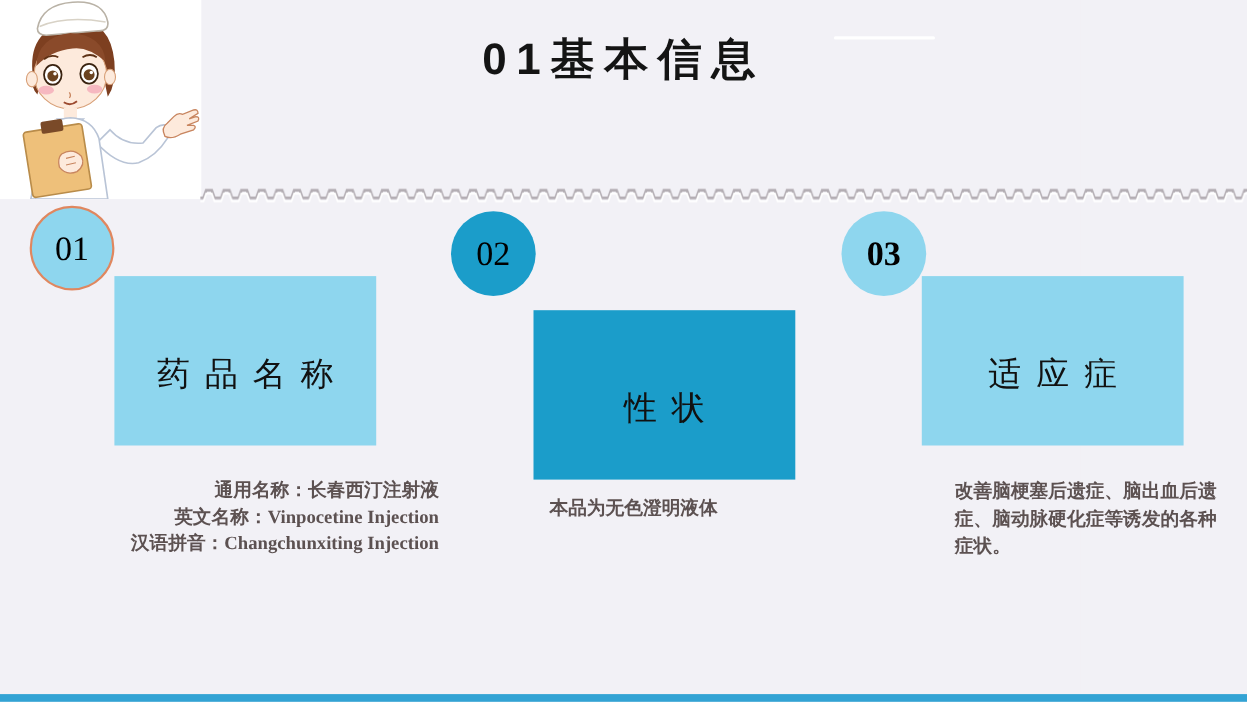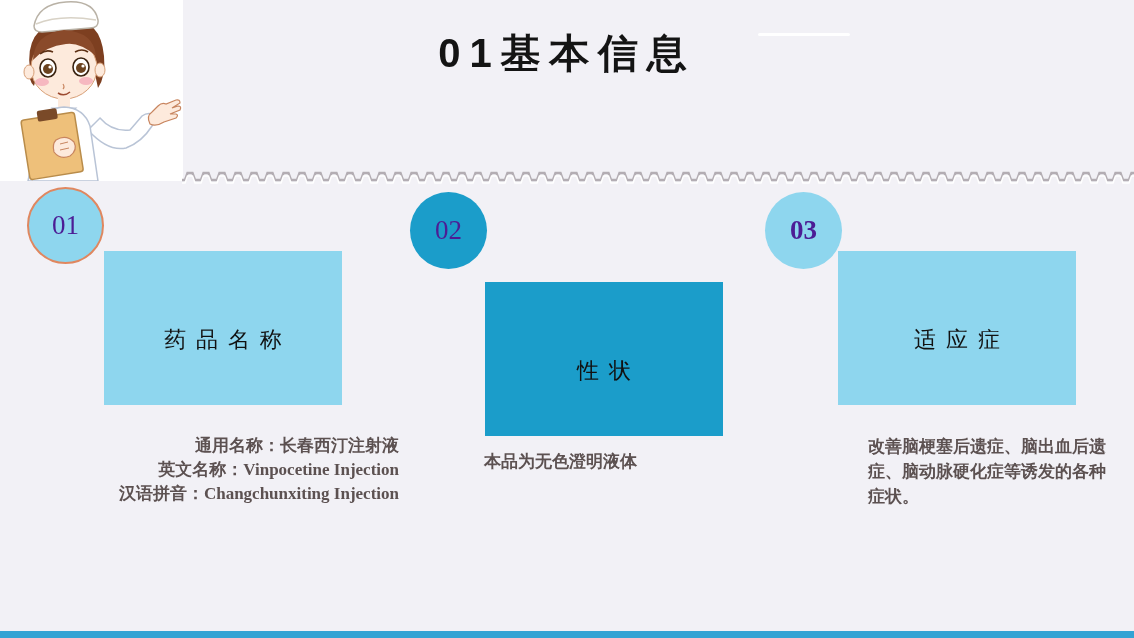--- a/index.html
+++ b/index.html
@@ -31,48 +31,48 @@
   }
 
   
   .zigzag{position:absolute;left:182px;top:167px;width:952px;height:18px;}
 
   
   .circle{
     position:absolute;width:73px;height:73px;border-radius:50%;
     display:flex;align-items:center;justify-content:center;
     font-family:"Liberation Serif", serif;
-    font-size:27px;color:#4c1d95;z-index:3;
+    font-size:31px;color:#000000;z-index:3;
   }
   .circle1{left:27px;top:187px;border:2px solid #e0875f;}
   .circle2{left:410px;top:192px;border:none;width:77px;height:77px;}
   .circle3{left:765px;top:192px;border:none;width:77px;height:77px;}
 
   .card{
     position:absolute;top:251px;width:238px;height:154px;
     display:flex;align-items:center;justify-content:center;
     z-index:2;
   }
   .card1{left:104px;}
   .card2{left:485px;margin-top:31px;}
   .card3{left:838px;}
   .card-title{
     padding-top:24px;
-    font-size:22px;color:#111;
+    font-size:30px;color:#111;
     letter-spacing:0.45em;text-indent:0.45em;
     font-weight:500;
   }
 
   .desc{
     position:absolute;color:#5c5151;
     font-family:"Liberation Serif", serif;
     font-weight:700;font-size:17px;line-height:24px;
   }
   .desc1{left:59px;top:434px;width:340px;text-align:right;}
-  .desc2{left:484px;top:450px;width:240px;text-align:left;}
+  .desc2{left:456px;top:450px;width:240px;text-align:center;}
   .desc3{left:840px;top:434px;width:250px;text-align:left;line-height:25px;margin-left:28px;}
 
   .bottom-bar{
     position:absolute;left:0;bottom:0;width:1134px;height:7px;
   }
 </style>
 </head>
 <body>
 
 <div class="stage">

